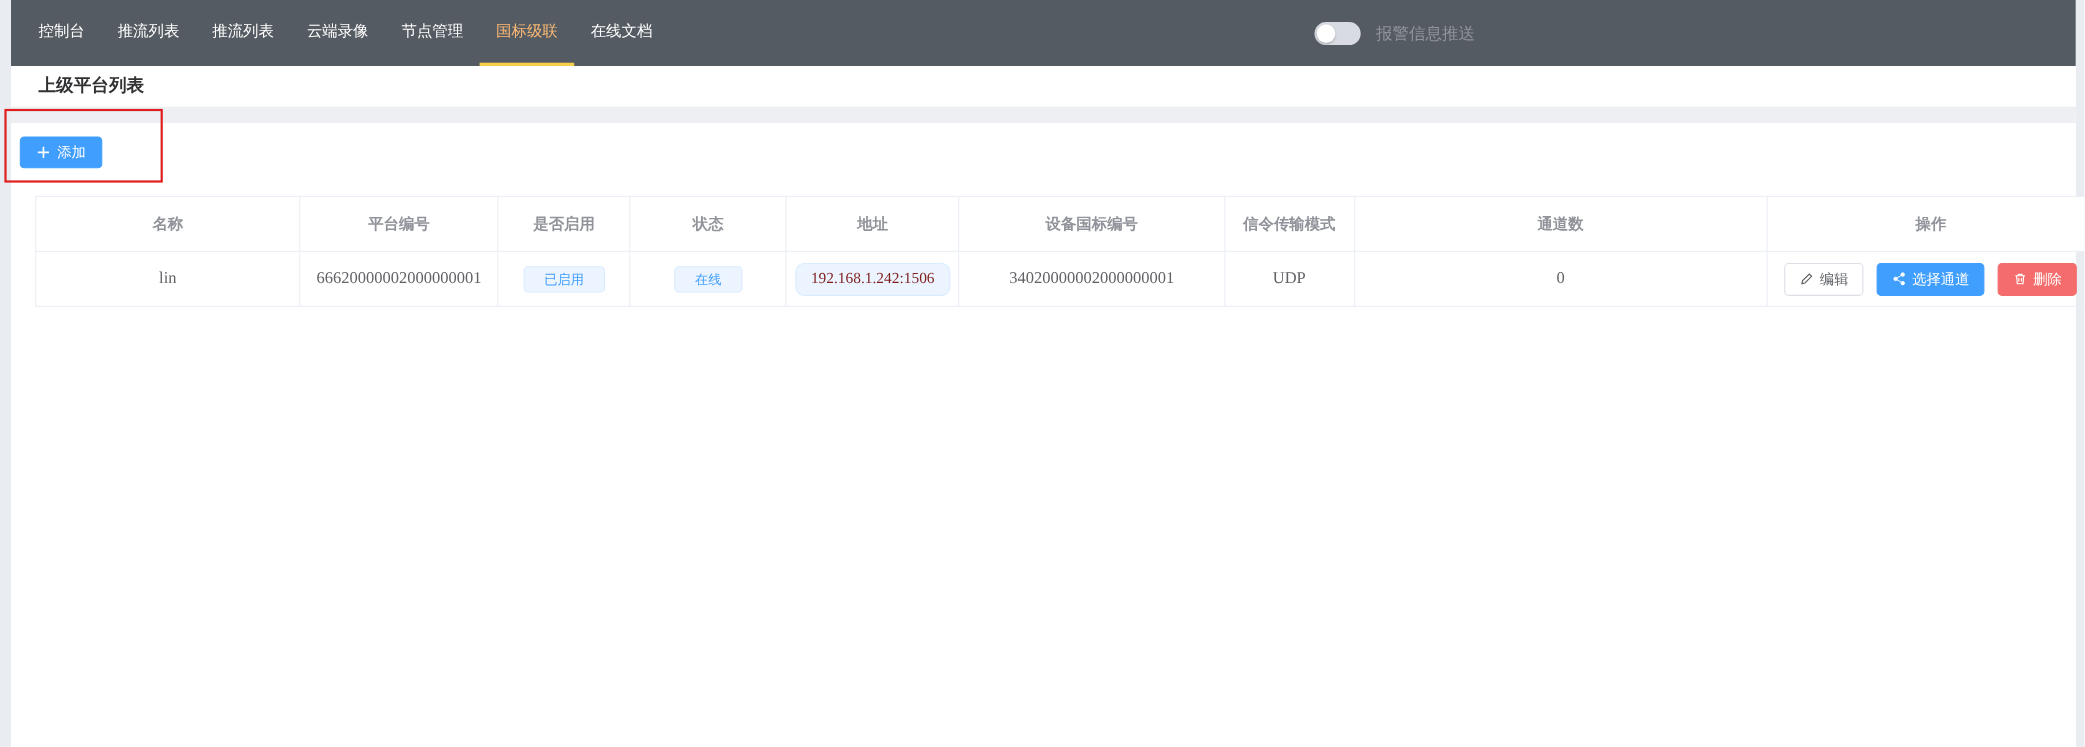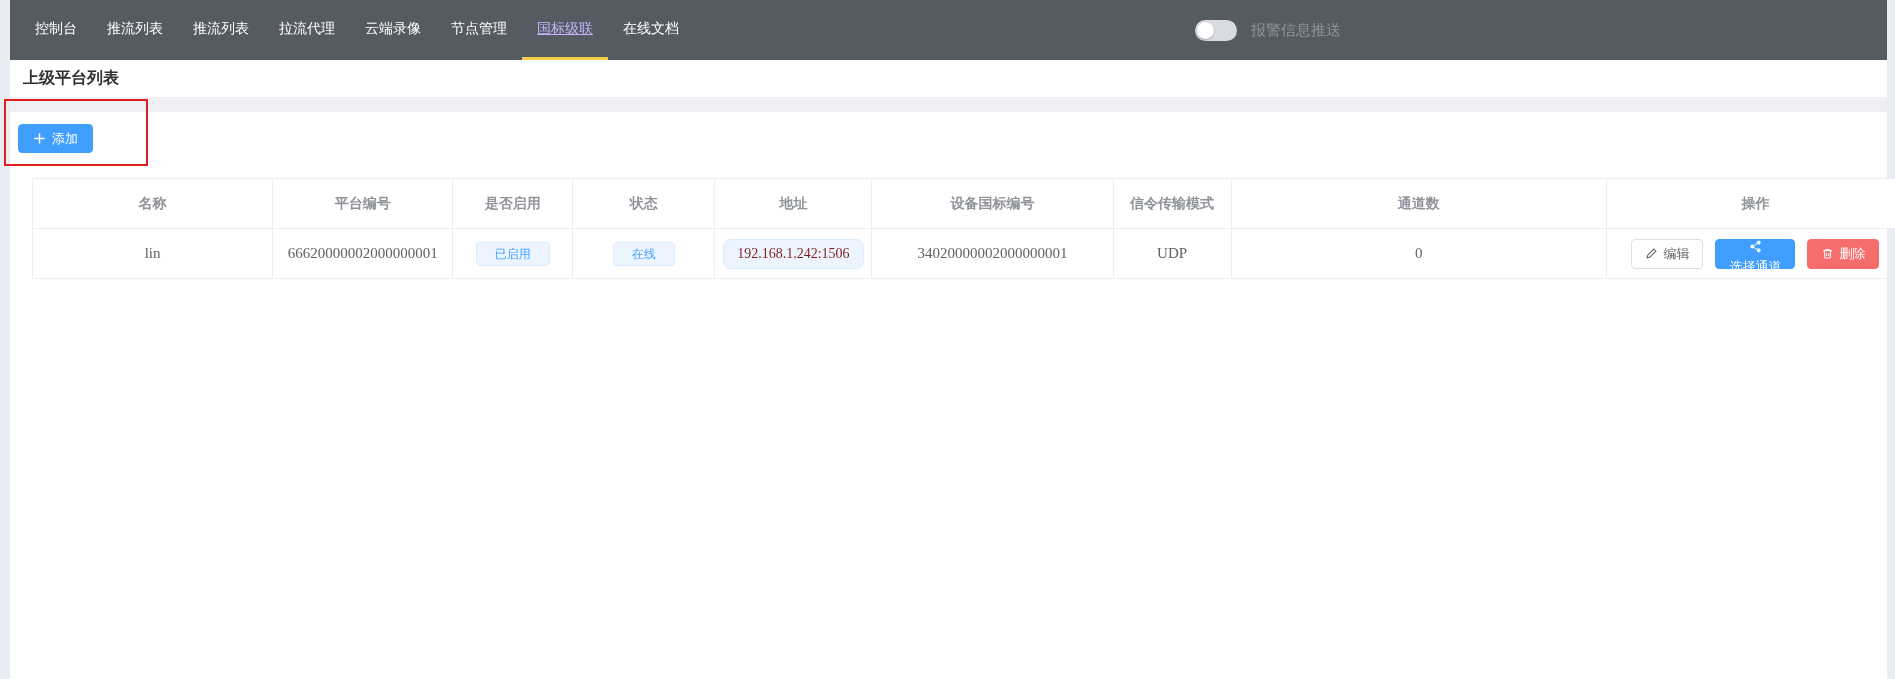--- a/index.html
+++ b/index.html
@@ -17,21 +17,21 @@
   .nav {
     position:relative; height:60px; background:#555b62;
     display:flex; align-items:stretch;
   }
   .nav-items { display:flex; list-style:none; padding-left:10px; }
   .nav-item {
     display:flex; align-items:center; padding:0 15px;
     color:#ffffff; font-size:14px; cursor:pointer;
     border-bottom:3px solid transparent; white-space:nowrap;
   }
-  .nav-item.active { color:#c4b5fd; border-bottom-color:#f7ce4a;text-decoration:underline; }
+  .nav-item.active { color:#fdba74; border-bottom-color:#f7ce4a; }
   .alarm-group {
     position:absolute; left:1185px; top:0; height:60px;
     display:flex; align-items:center; gap:14px;
   }
   .switch {
     width:42px; height:21px; border-radius:11px; background:#d8dce2;
     position:relative; cursor:pointer; flex:none;
   }
   .switch .knob {
     position:absolute; left:2px; top:2px; width:17px; height:17px;
@@ -39,21 +39,21 @@
   }
   .alarm-label { color:#8f959b; font-size:15px; }
   .user-group {
     position:absolute; right:24px; top:0; height:60px;
     display:flex; align-items:center; gap:8px; cursor:pointer;
   }
   .welcome { color:#ffffff; font-size:15px; }
   .chev { width:12px; height:12px; }
   
   .title-bar { height:37px; background:#fff; display:flex; align-items:center; }
-  .page-title { font-size:16px; font-weight:bold; color:#303133; padding-left:13px; }
+  .page-title { font-size:16px; font-weight:bold; color:#303133; padding-left:25px; }
   .gap-strip { height:15px; background:#edeff2; }
   
   .content { background:#fff; height:567px; padding-top:12px; }
   .add-btn {
     margin-left:8px; height:29px; padding:0 14px;
     background:#409eff; border:1px solid #409eff; border-radius:4px;
     color:#fff; font-size:13px; display:inline-flex; align-items:center; gap:6px;
     cursor:pointer; font-family:inherit;
   }
   .red-box {
@@ -81,35 +81,34 @@
     background:#ecf5ff; border:1px solid #d9ecff; color:#7f1d1d; border-radius:8px;
     font-family:"Liberation Serif","DejaVu Serif",serif;
   }
   .actions { display:flex; justify-content:center; align-items:center; gap:12px; }
   .btn {
     display:inline-flex; align-items:center; gap:5px; height:30px; padding:0 13px;
     border-radius:4px; font-size:13px; cursor:pointer;
     font-family:"Liberation Sans","DejaVu Sans",sans-serif;
   }
   .btn-default { background:#fff; border:1px solid #dcdfe6; color:#606266; }
-  .btn-primary { background:#409eff; border:1px solid #409eff; color:#fff;flex-direction:column; }
+  .btn-primary { background:#409eff; border:1px solid #409eff; color:#fff; }
   .btn-danger  { background:#f56c6c; border:1px solid #f56c6c; color:#fff; }
   .ic { width:13px; height:13px; flex:none; }
 </style>
 </head>
 <body>
 
 <div class="page">
 
   <div class="nav">
     <ul class="nav-items">
       <li class="nav-item">控制台</li>
       <li class="nav-item">推流列表</li>
       <li class="nav-item">推流列表</li>
-      <li class="nav-item">拉流代理</li>
       <li class="nav-item">云端录像</li>
       <li class="nav-item">节点管理</li>
       <li class="nav-item active">国标级联</li>
       <li class="nav-item">在线文档</li>
     </ul>
 
     <div class="alarm-group">
       <div class="switch">
         <div class="knob"></div>
       </div>

